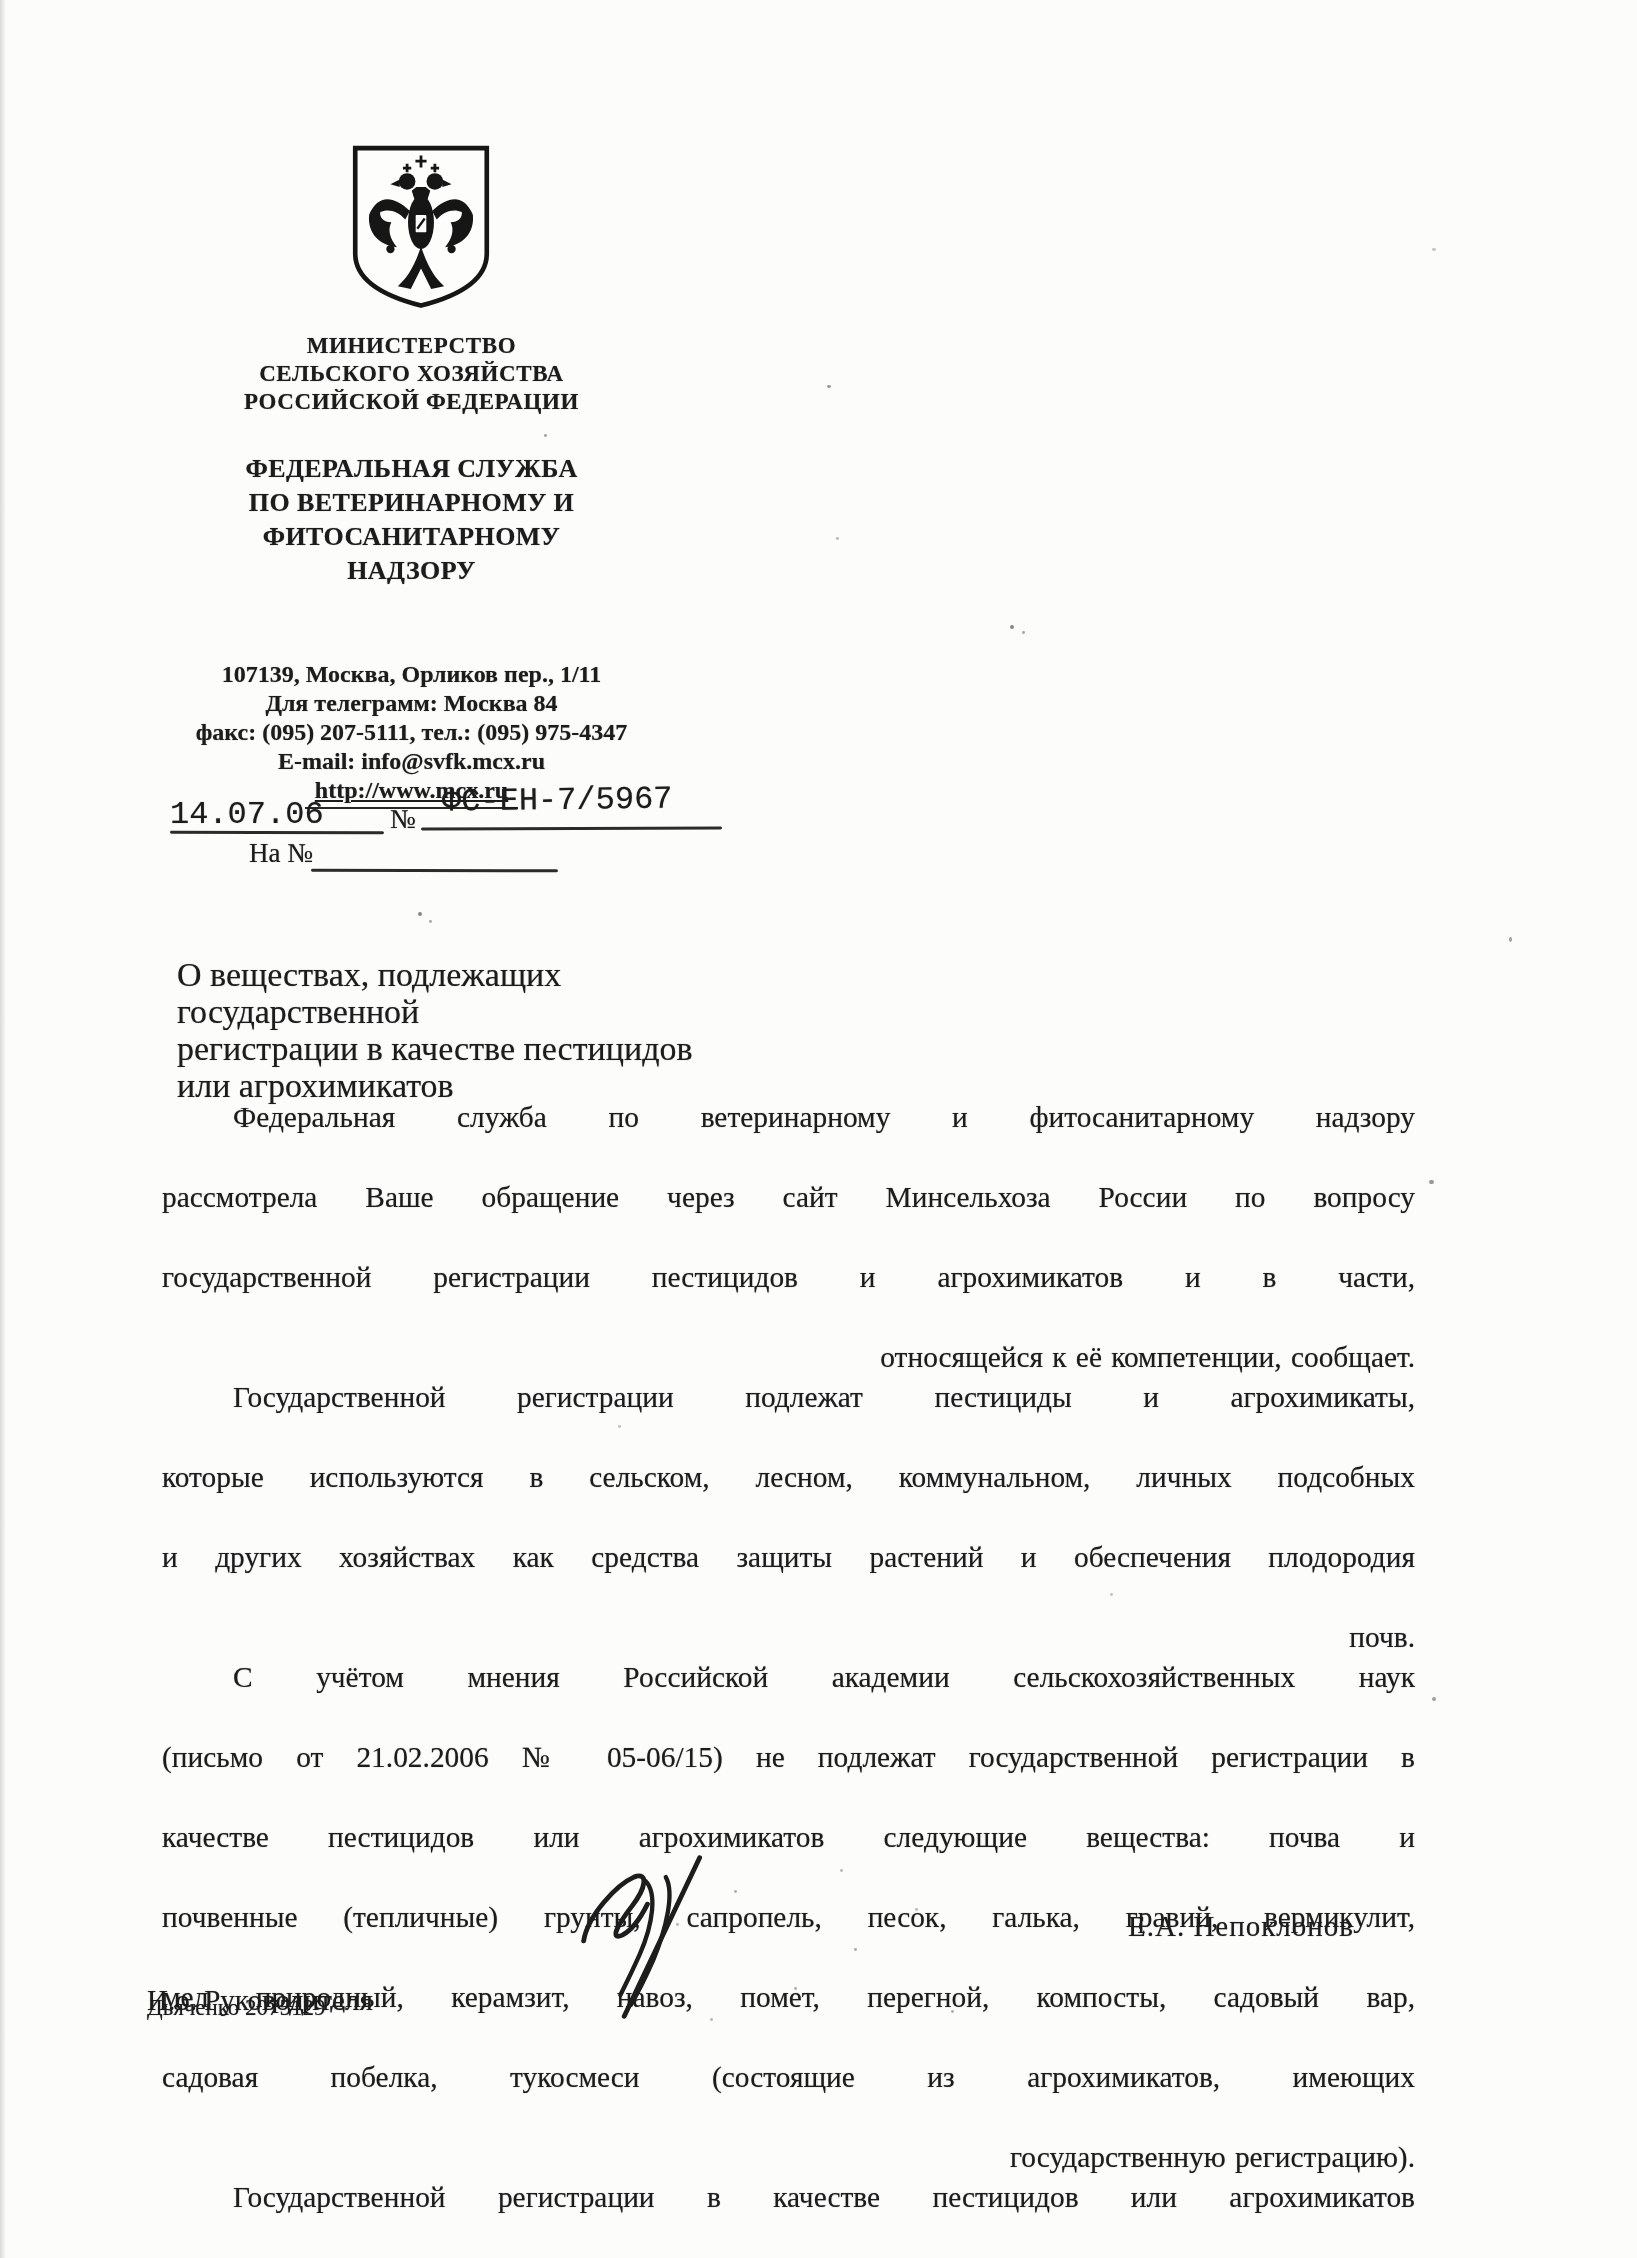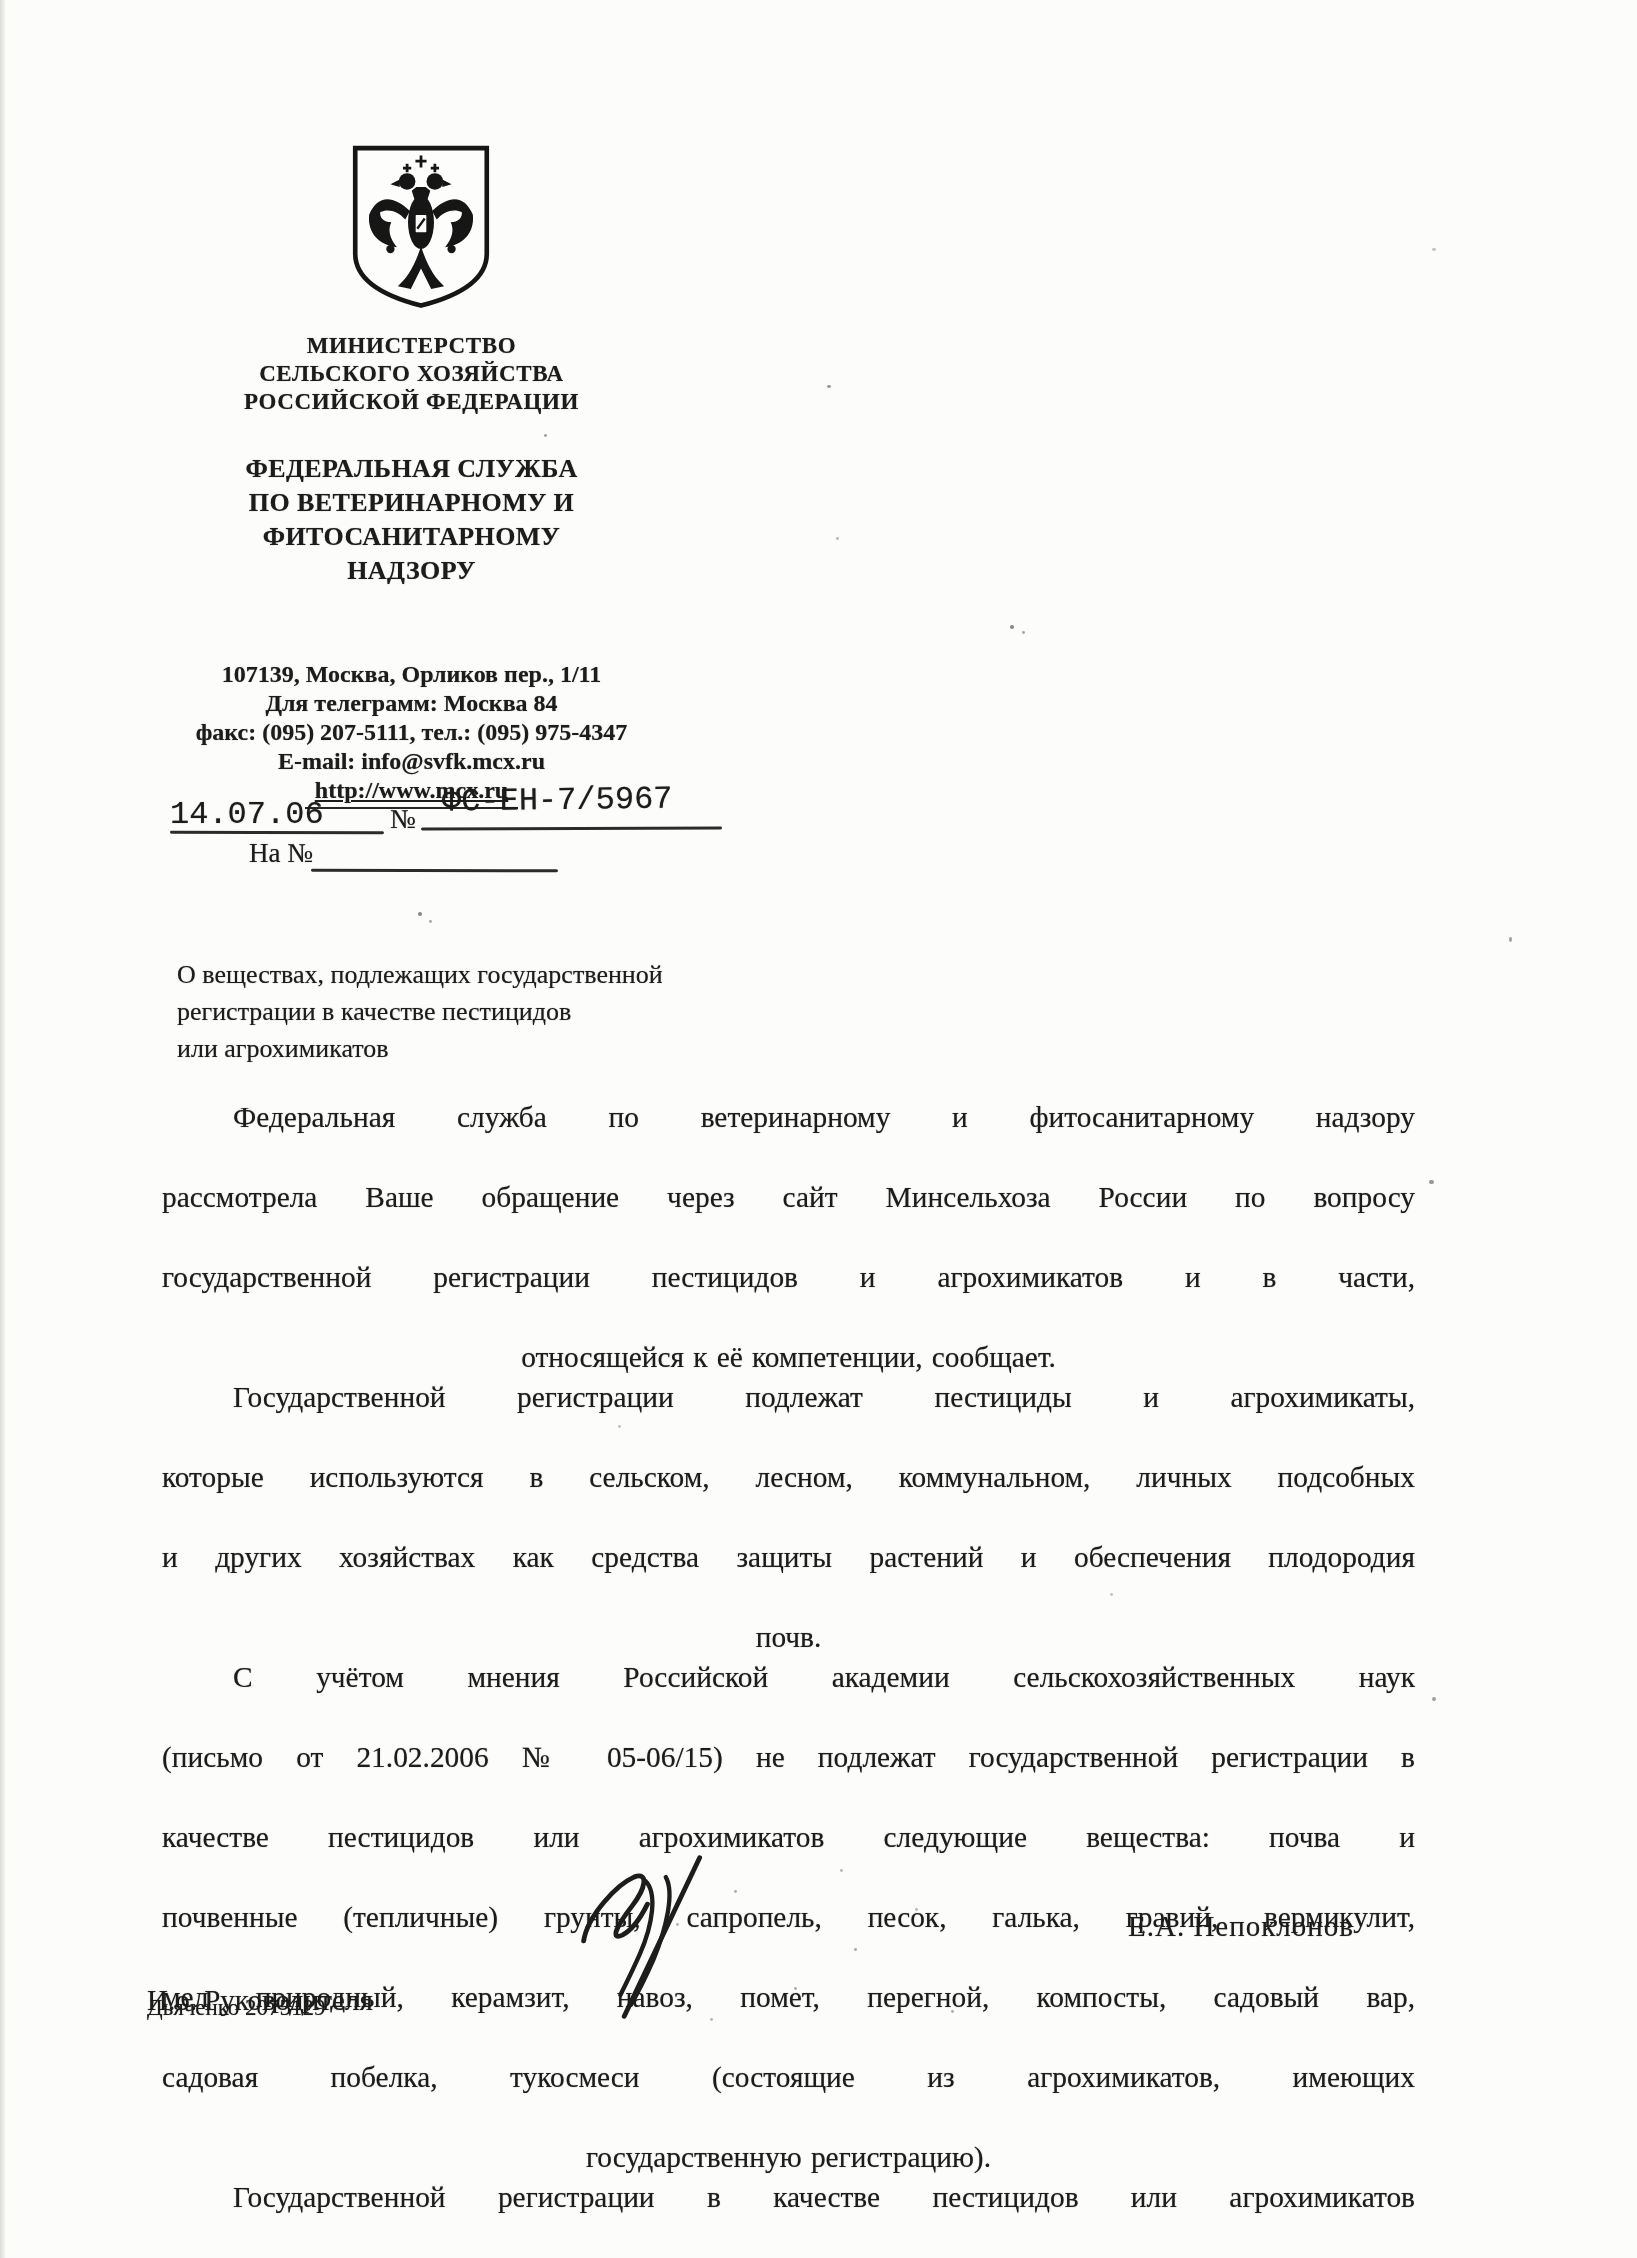--- a/index.html
+++ b/index.html
@@ -23,25 +23,25 @@
   .service{top:452px;font-size:26px;line-height:34px;letter-spacing:0.4px;}
   .ros{top:589px;font-size:30px;}
   .addr{top:660px;font-size:24px;line-height:29px;}
   .www{display:inline-block;border-bottom:2.9px solid #262626;padding:0 9.7px 1.9px 9.7px;text-decoration:underline;}
 
   
   .mono{font-family:"Liberation Mono",monospace;}
   .hline{position:absolute;height:2.9px;background:#2b2b2b;border-radius:1.9px;}
 
   
-  .subject{left:177px;top:956px;width:541px;font-size:26px;line-height:37px;}
+  .subject{left:177px;top:956px;width:541px;font-size:34px;line-height:37px;}
   .bodytext{left:162px;top:1097px;width:1253px;font-size:29.4px;line-height:40px;word-spacing:1.9px;}
   .bline{text-align:justify;}
   .bline::after{content:"";display:inline-block;width:100%;height:0;}
-  .bline.last{text-align:center;}
+  .bline.last{text-align:right;}
   .bline.last::after{content:none;}
   .ind{text-indent:71px;}
 
   .speck{position:absolute;background:#555;border-radius:50%;}
 
   .sig-role{left:147px;top:1984px;font-size:29px;}
   .sig-name{left:1128px;top:1910px;font-size:29px;letter-spacing:1px;}
   .executor{left:147px;top:1995px;font-size:23px;}
 </style>
 </head>

